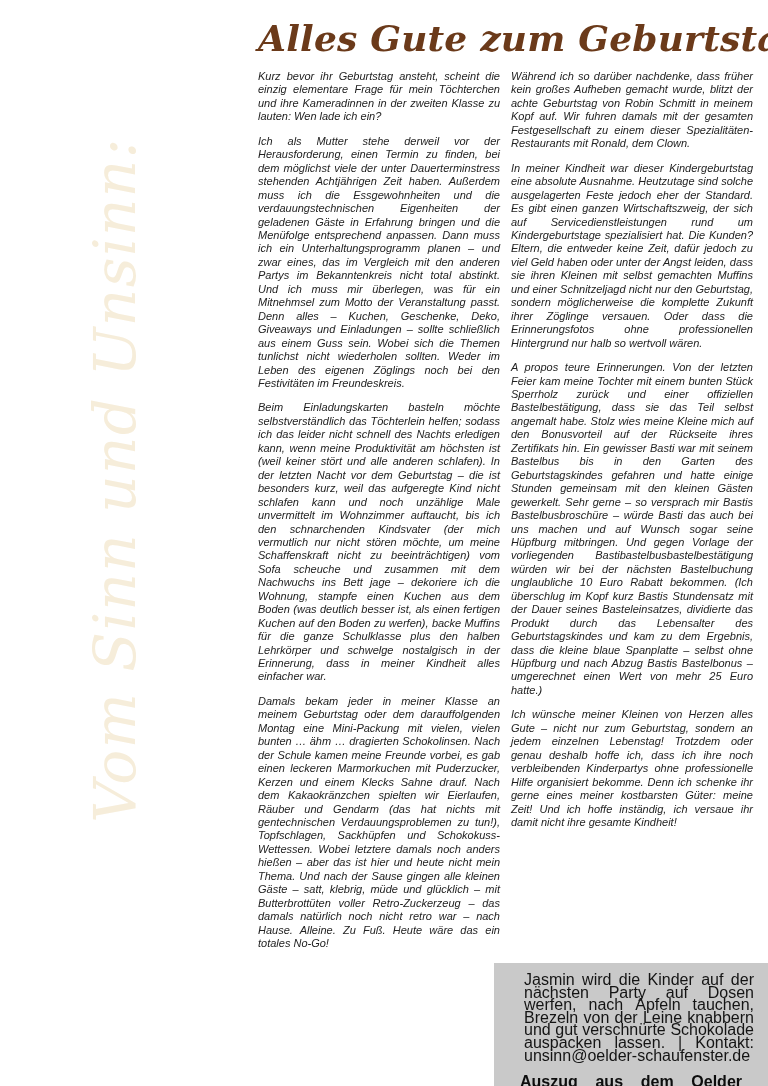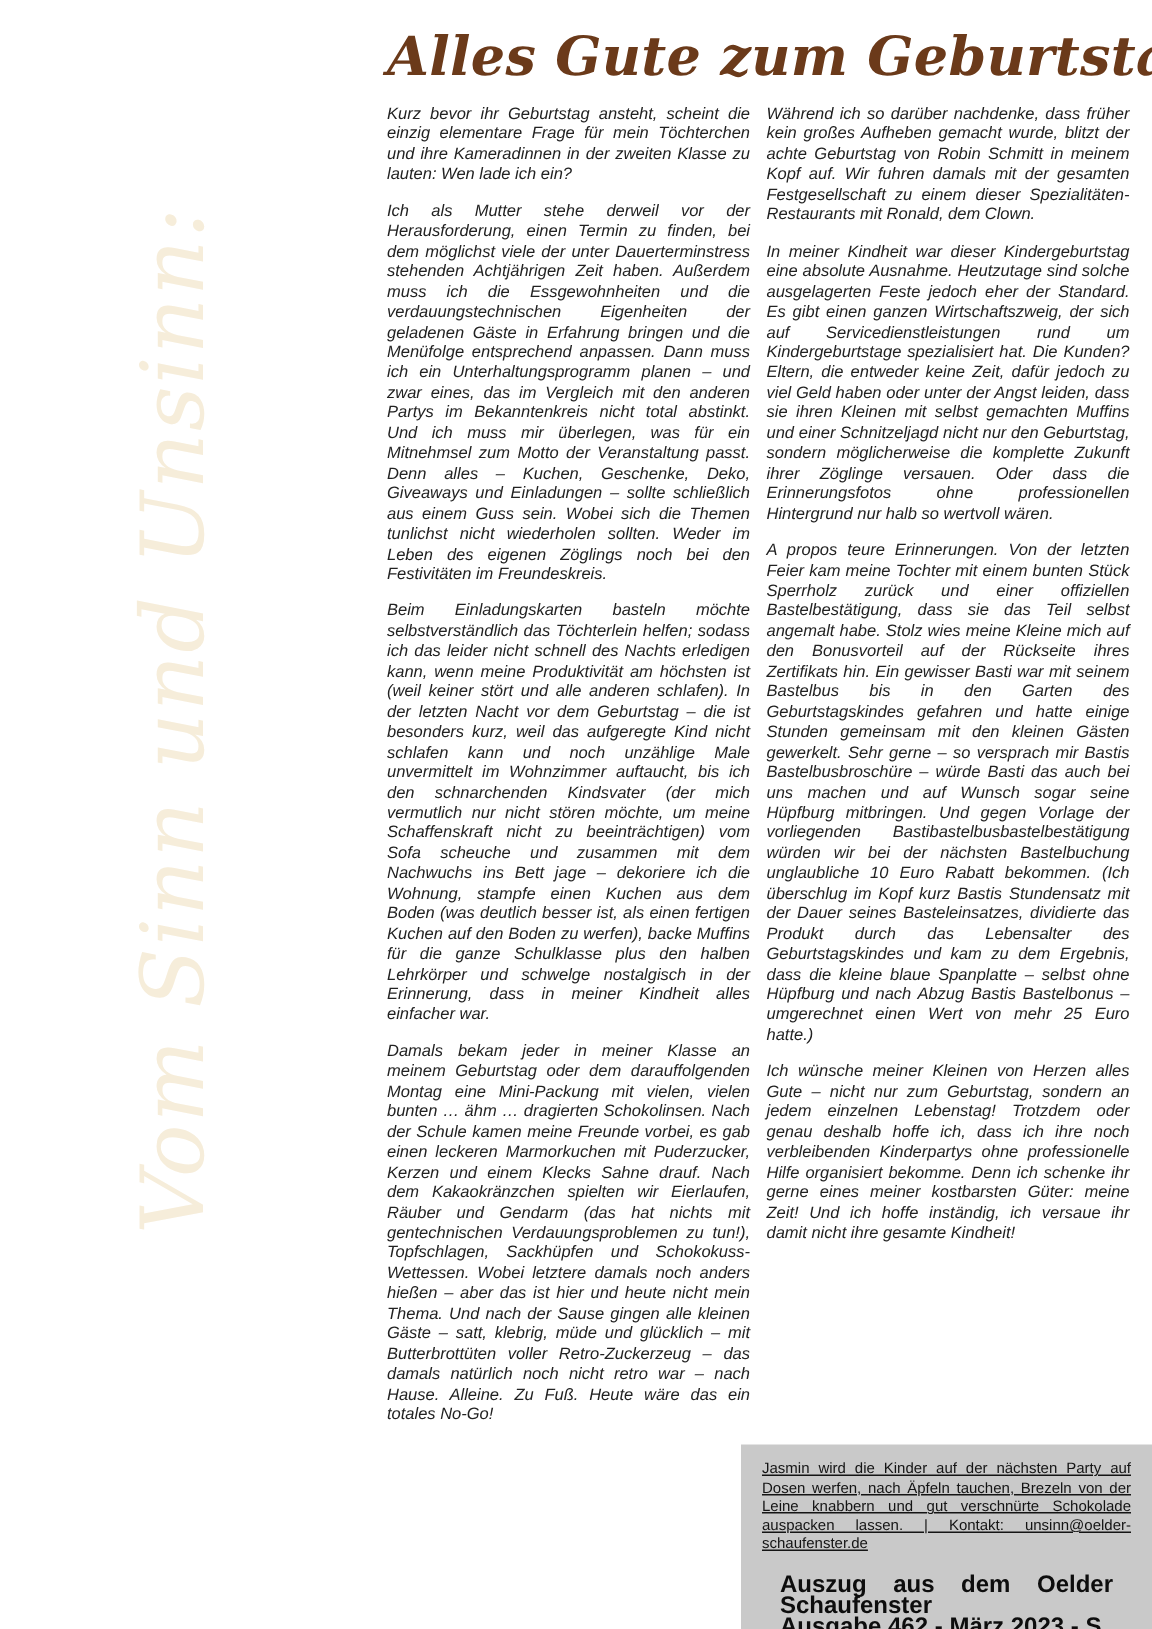--- a/index.html
+++ b/index.html
@@ -98,27 +98,26 @@
     position: absolute;
     left: 494px;
     top: 963px;
     width: 274px;
     height: 123px;
     background: #c9c9c9;
     box-sizing: border-box;
     padding: 11px 14px 10px 14px;
   }
   #footer-box .teaser {
-    margin: 0 0 13px 0;
+    margin: 0 0 13px 16px;
     font-family: "Liberation Sans", sans-serif;
-    font-size: 10px;
+    font-size: 16px;
     line-height: 12.6px;
     text-align: justify;
     color: #141414;
-    text-decoration: underline;
   }
   #footer-box .source {
     margin: 12px;
     font-family: "Liberation Sans", sans-serif;
     font-weight: 700;
     font-size: 16px;
     line-height: 14.2px;
     color: #0d0d0d;
   }
   #footer-box .source .line1 {

